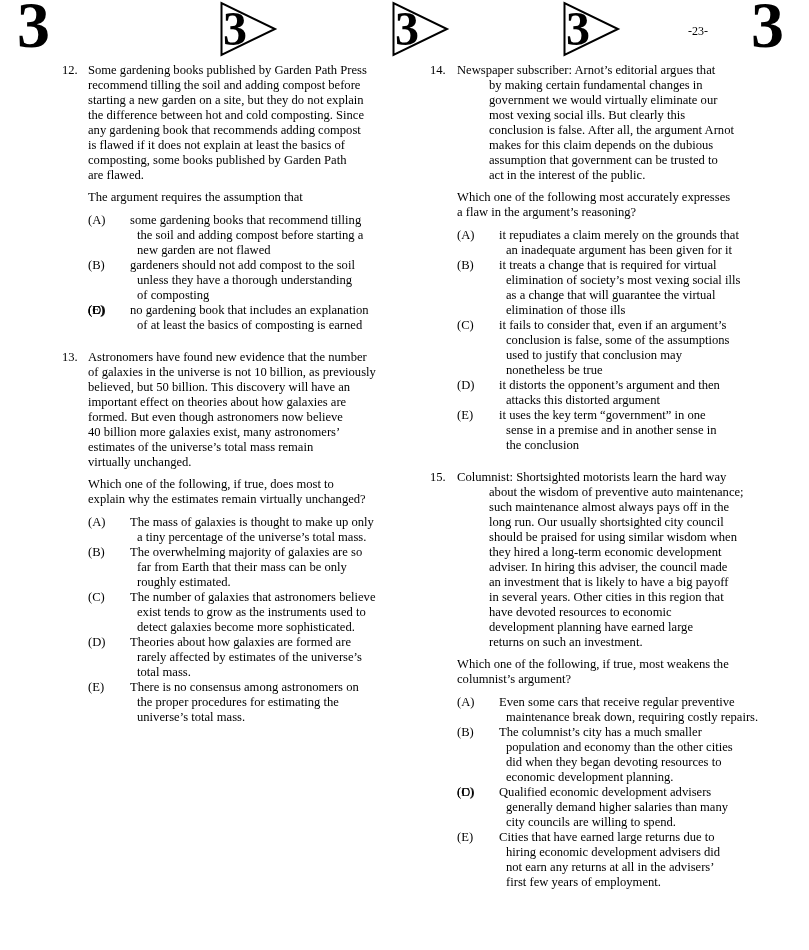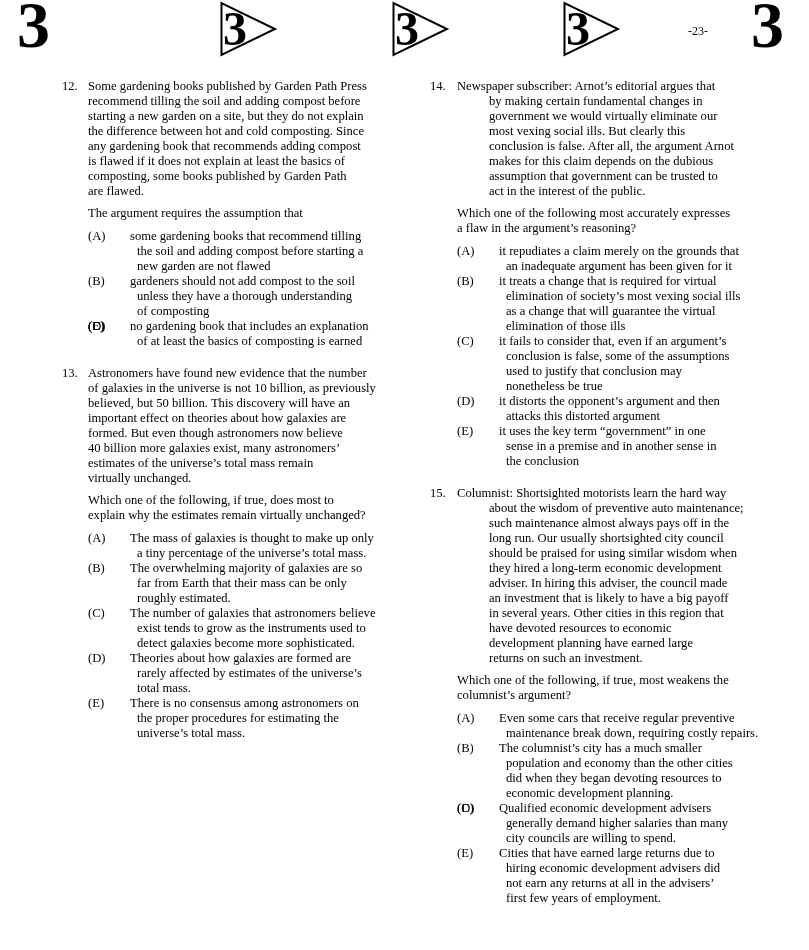--- a/index.html
+++ b/index.html
@@ -43,21 +43,21 @@
   }
   
   .col { position: absolute; top: 63px; }
   .col-left  { left: 62px;  width: 355px; }
   .col-right { left: 430px; width: 365px; }
   
   .question { position: relative; padding-left: 26px; margin-bottom: 17px; }
   .col-right .question { padding-left: 27px; }
   .q-number { position: absolute; left: 0; top: 0; }
   p { margin: 0; }
-  .stimulus { white-space: pre; margin-bottom: 7px; margin-top: 16px; }
+  .stimulus { white-space: pre; margin-bottom: 7px; }
   .stimulus.hang { padding-left: 32px; text-indent: -32px; }
   .prompt { white-space: pre; margin-bottom: 8px; }
   .option { position: relative; padding-left: 42px; }
   .option-letter { position: absolute; left: 0; top: 0; }
   .option-text {
     display: block;
     white-space: pre;
     padding-left: 7px;
     text-indent: -7px;
   }

